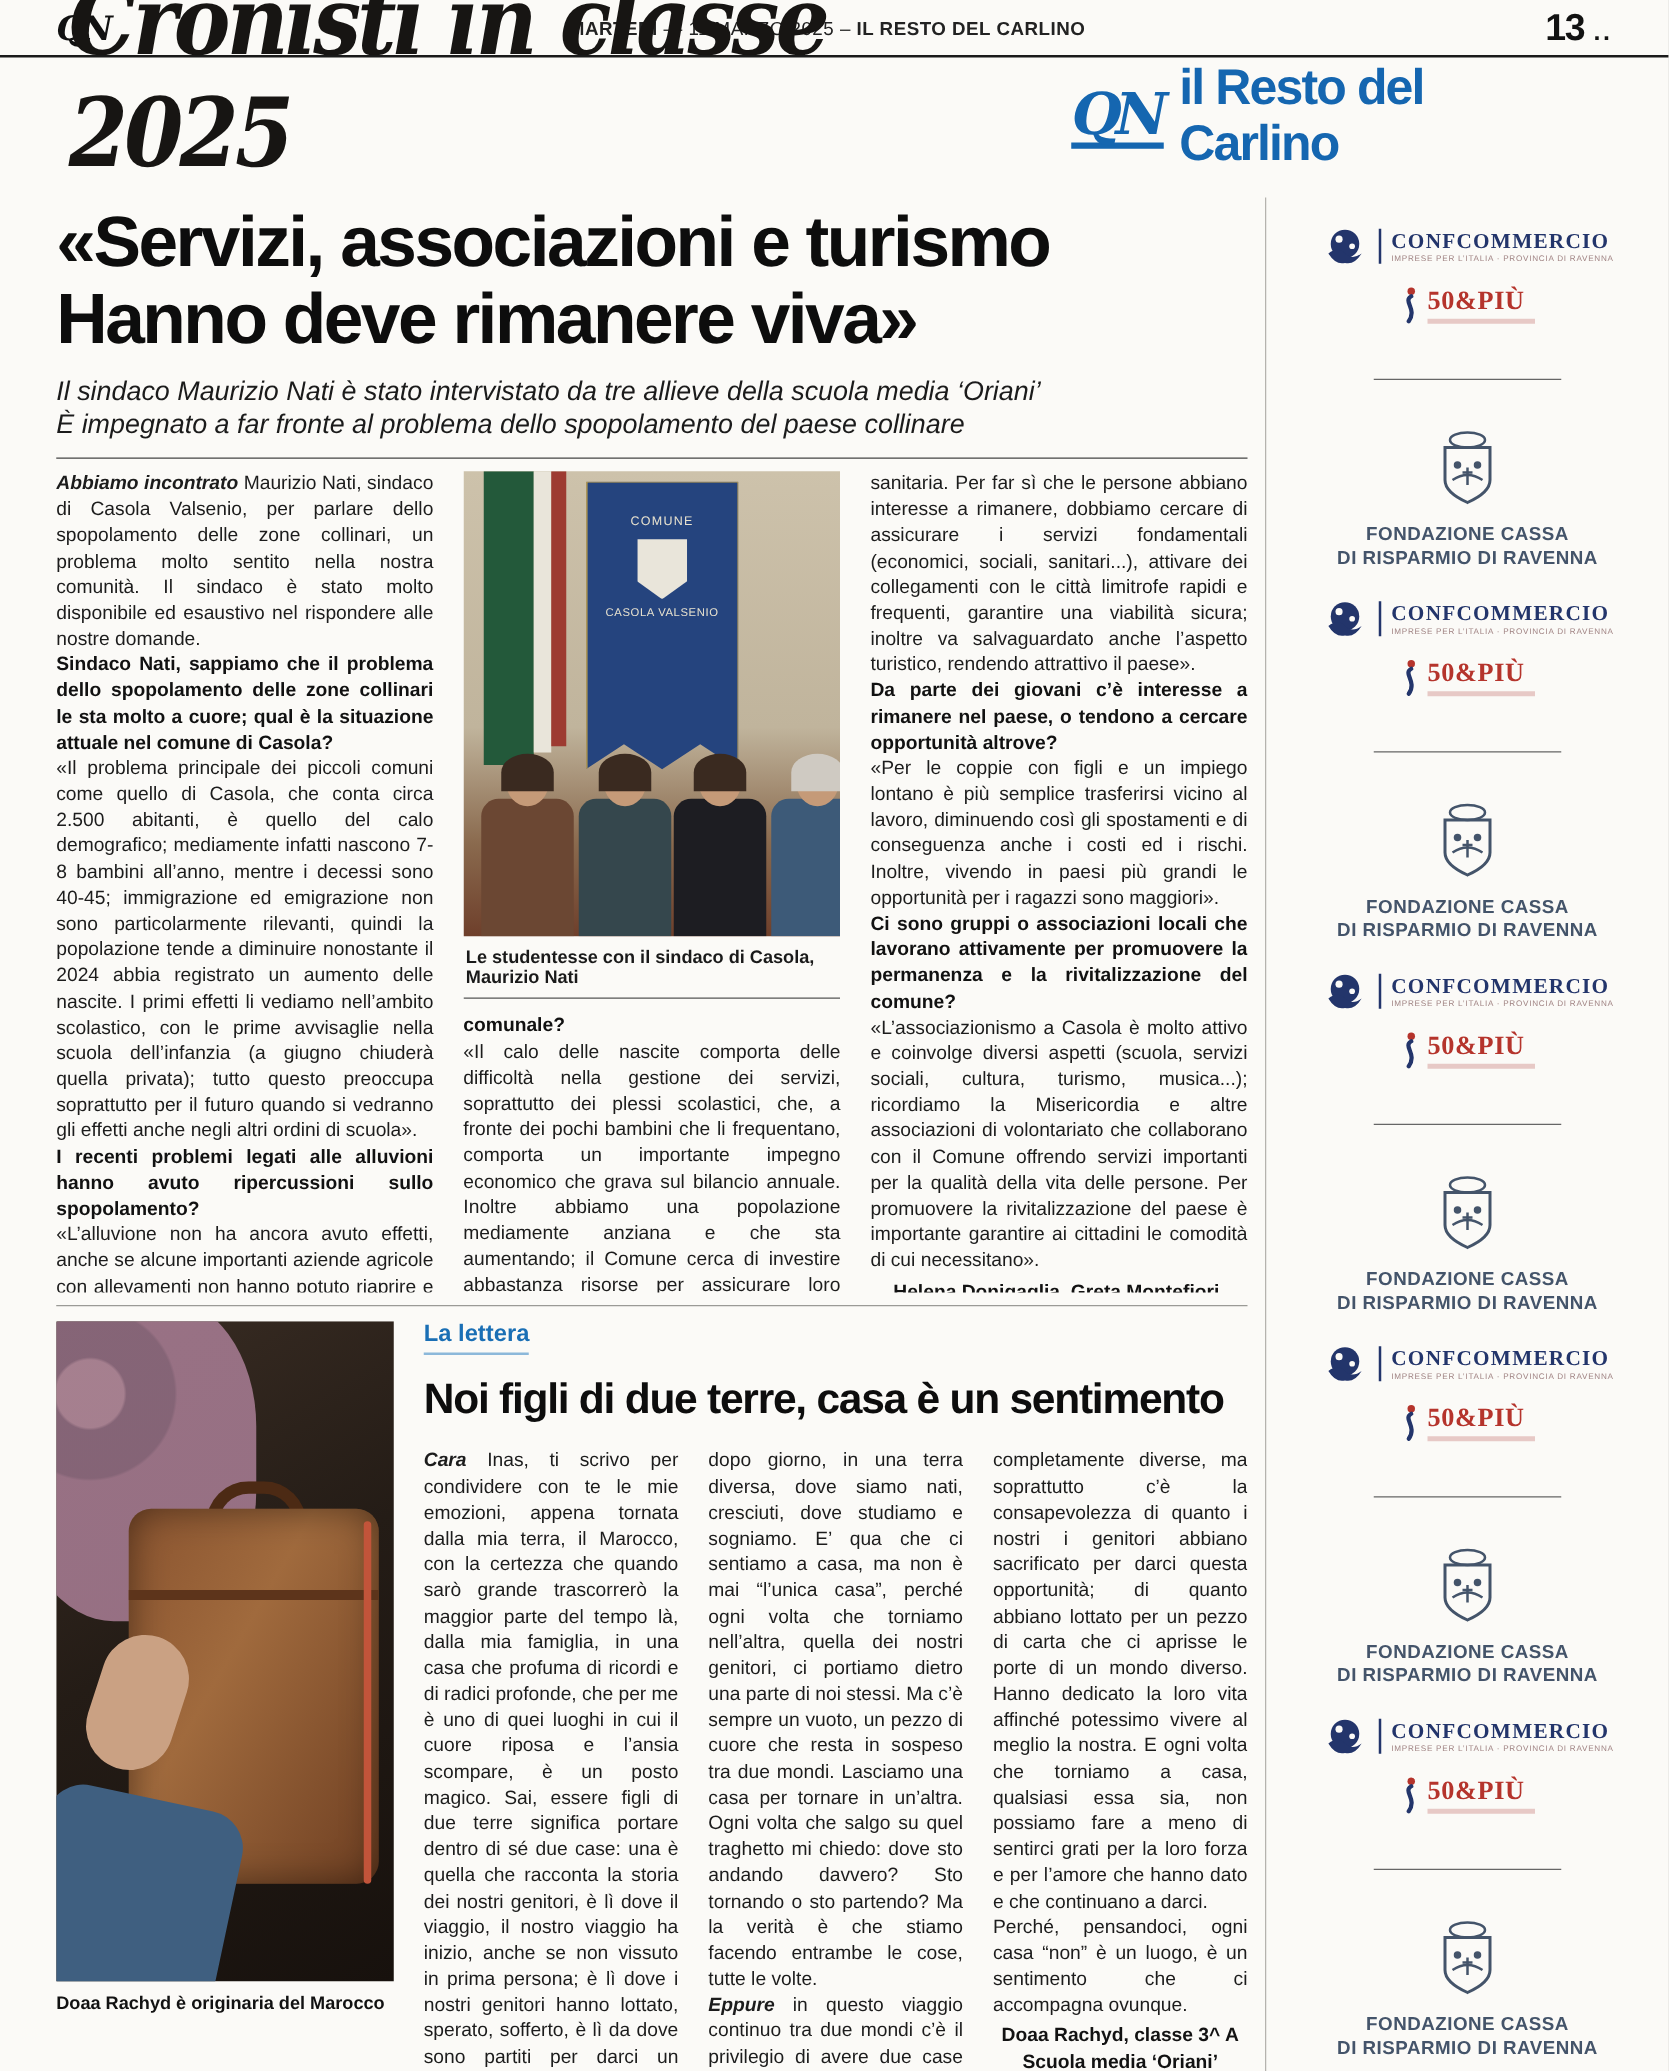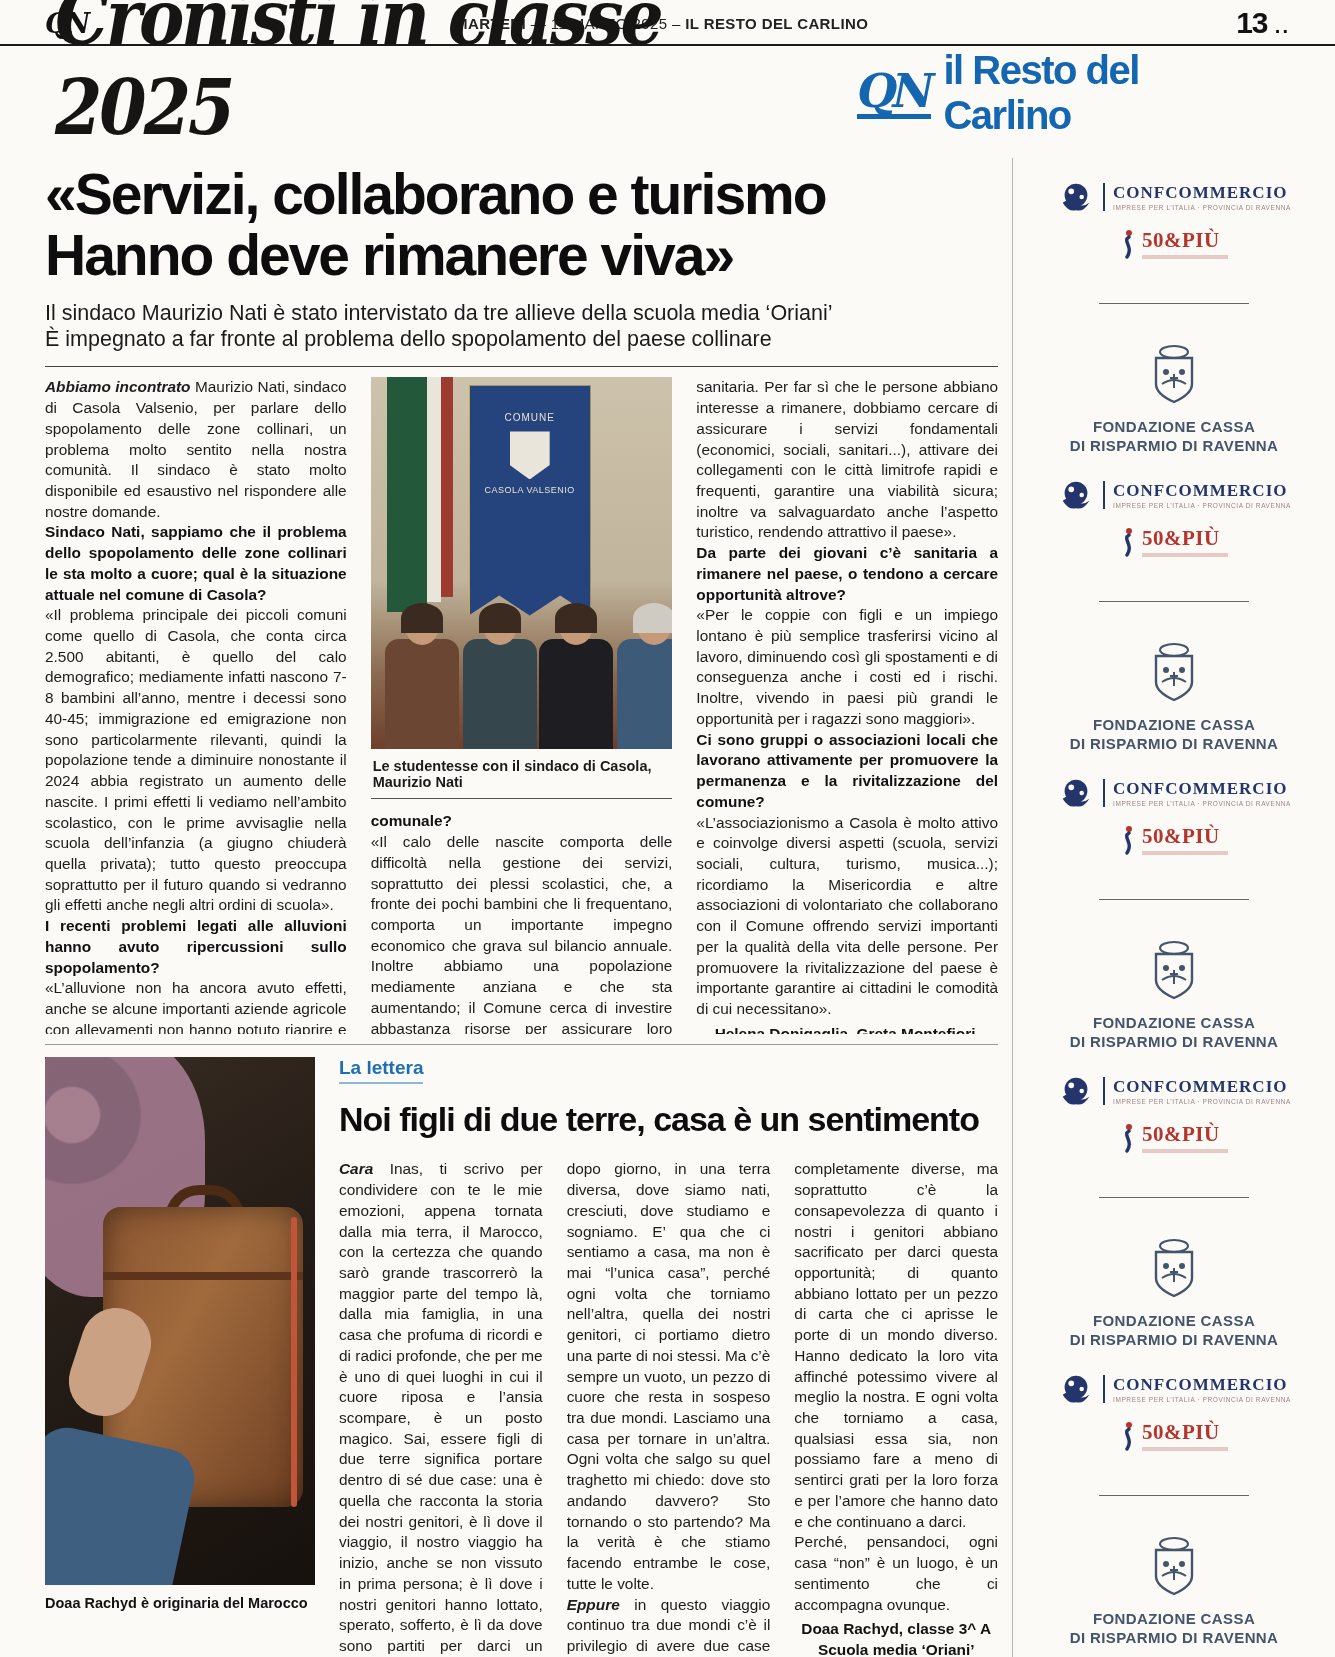--- a/index.html
+++ b/index.html
@@ -30,21 +30,21 @@
     font-size:46px; letter-spacing:-5px; color:#1566b0; line-height:1;
     border-bottom:5px solid #1566b0; padding:0 2px 0 0; }
   .carlino-text { font-size:40px; font-weight:bold; letter-spacing:-1.5px; color:#1566b0; }
   
   .main-row { display:flex; align-items:stretch; height:1500px; }
   .content { width:1012px; padding:6px 14px 0 45px; }
   .sidebar { flex:1; border-left:1px solid #b5b3ae; padding:10px 6px 0 6px;
     display:flex; flex-direction:column; }
   
   .headline { font-size:57px; font-weight:bold; letter-spacing:-2px; line-height:1.07; color:#0d0d0d; }
-  .standfirst { margin-top:14px; font-size:21.5px; line-height:1.22; color:#1b1b1b; }
+  .standfirst { margin-top:14px; font-size:21.5px; line-height:1.22; color:#1b1b1b;font-style:italic; }
   .cols { display:flex; gap:24px; margin-top:14px; border-top:1px solid #444; padding-top:10px;
     height:668px; overflow:hidden; }
   .col { flex:1; min-width:0; }
   .bp { font-size:15.4px; line-height:1.345; text-align:justify; color:#1c1c1c; }
   .bp b { font-weight:bold;font-style:italic; }
   .bq { font-weight:bold; color:#111; }
   .byline { margin-top:4px; text-align:center; font-weight:bold; font-size:15.4px; line-height:1.345; }
   
   .photo-main { position:relative; width:100%; height:372px; overflow:hidden;
     background:linear-gradient(180deg,#cdc2ab 0%,#c0b49c 55%,#8a6a4e 80%,#6e3f2b 100%); }
@@ -134,21 +134,21 @@
       <span class="carlino-text">il Resto del Carlino</span>
     </div>
   </div>
 
   <div class="main-row">
 
     <div class="content">
 
       <div>
         <div class="headline">
-          <div>«Servizi, collaborano e turismo</div>
+          <div>«Servizi, associazioni e turismo</div>
           <div>Hanno deve rimanere viva»</div>
         </div>
         <div class="standfirst">
           <div>Il sindaco Maurizio Nati è stato intervistato da tre allieve della scuola media ‘Oriani’</div>
           <div>È impegnato a far fronte al problema dello spopolamento del paese collinare</div>
         </div>
 
         <div class="cols">
           <div class="col">
               <p class="bp"><b>Abbiamo incontrato</b> Maurizio Nati, sindaco di Casola Valsenio, per parlare dello spopolamento delle zone collinari, un problema molto sentito nella nostra comunità. Il sindaco è stato molto disponibile ed esaustivo nel rispondere alle nostre domande.</p>
@@ -188,21 +188,21 @@
             <div class="caption">Le studentesse con il sindaco di Casola, Maurizio Nati</div>
             <div class="after-photo-text">
                 <p class="bp bq">comunale?</p>
                 <p class="bp">«Il calo delle nascite comporta delle difficoltà nella gestione dei servizi, soprattutto dei plessi scolastici, che, a fronte dei pochi bambini che li frequentano, comporta un importante impegno economico che grava sul bilancio annuale. Inoltre abbiamo una popolazione mediamente anziana e che sta aumentando; il Comune cerca di investire abbastanza risorse per assicurare loro un’adeguata assistenza sociale e</p>
               </div>
           </div>
 
           <div class="col">
             <div>
                 <p class="bp">sanitaria. Per far sì che le persone abbiano interesse a rimanere, dobbiamo cercare di assicurare i servizi fondamentali (economici, sociali, sanitari...), attivare dei collegamenti con le città limitrofe rapidi e frequenti, garantire una viabilità sicura; inoltre va salvaguardato anche l’aspetto turistico, rendendo attrattivo il paese».</p>
-                <p class="bp bq">Da parte dei giovani c’è sanitaria a rimanere nel paese, o tendono a cercare opportunità altrove?</p>
+                <p class="bp bq">Da parte dei giovani c’è interesse a rimanere nel paese, o tendono a cercare opportunità altrove?</p>
                 <p class="bp">«Per le coppie con figli e un impiego lontano è più semplice trasferirsi vicino al lavoro, diminuendo così gli spostamenti e di conseguenza anche i costi ed i rischi. Inoltre, vivendo in paesi più grandi le opportunità per i ragazzi sono maggiori».</p>
                 <p class="bp bq">Ci sono gruppi o associazioni locali che lavorano attivamente per promuovere la permanenza e la rivitalizzazione del comune?</p>
                 <p class="bp">«L’associazionismo a Casola è molto attivo e coinvolge diversi aspetti (scuola, servizi sociali, cultura, turismo, musica...); ricordiamo la Misericordia e altre associazioni di volontariato che collaborano con il Comune offrendo servizi importanti per la qualità della vita delle persone. Per promuovere la rivitalizzazione del paese è importante garantire ai cittadini le comodità di cui necessitano».</p>
               </div>
             <div class="byline">
                 <div>Helena Donigaglia, Greta Montefiori,</div>
               </div>
           </div>
         </div>
       </div>

